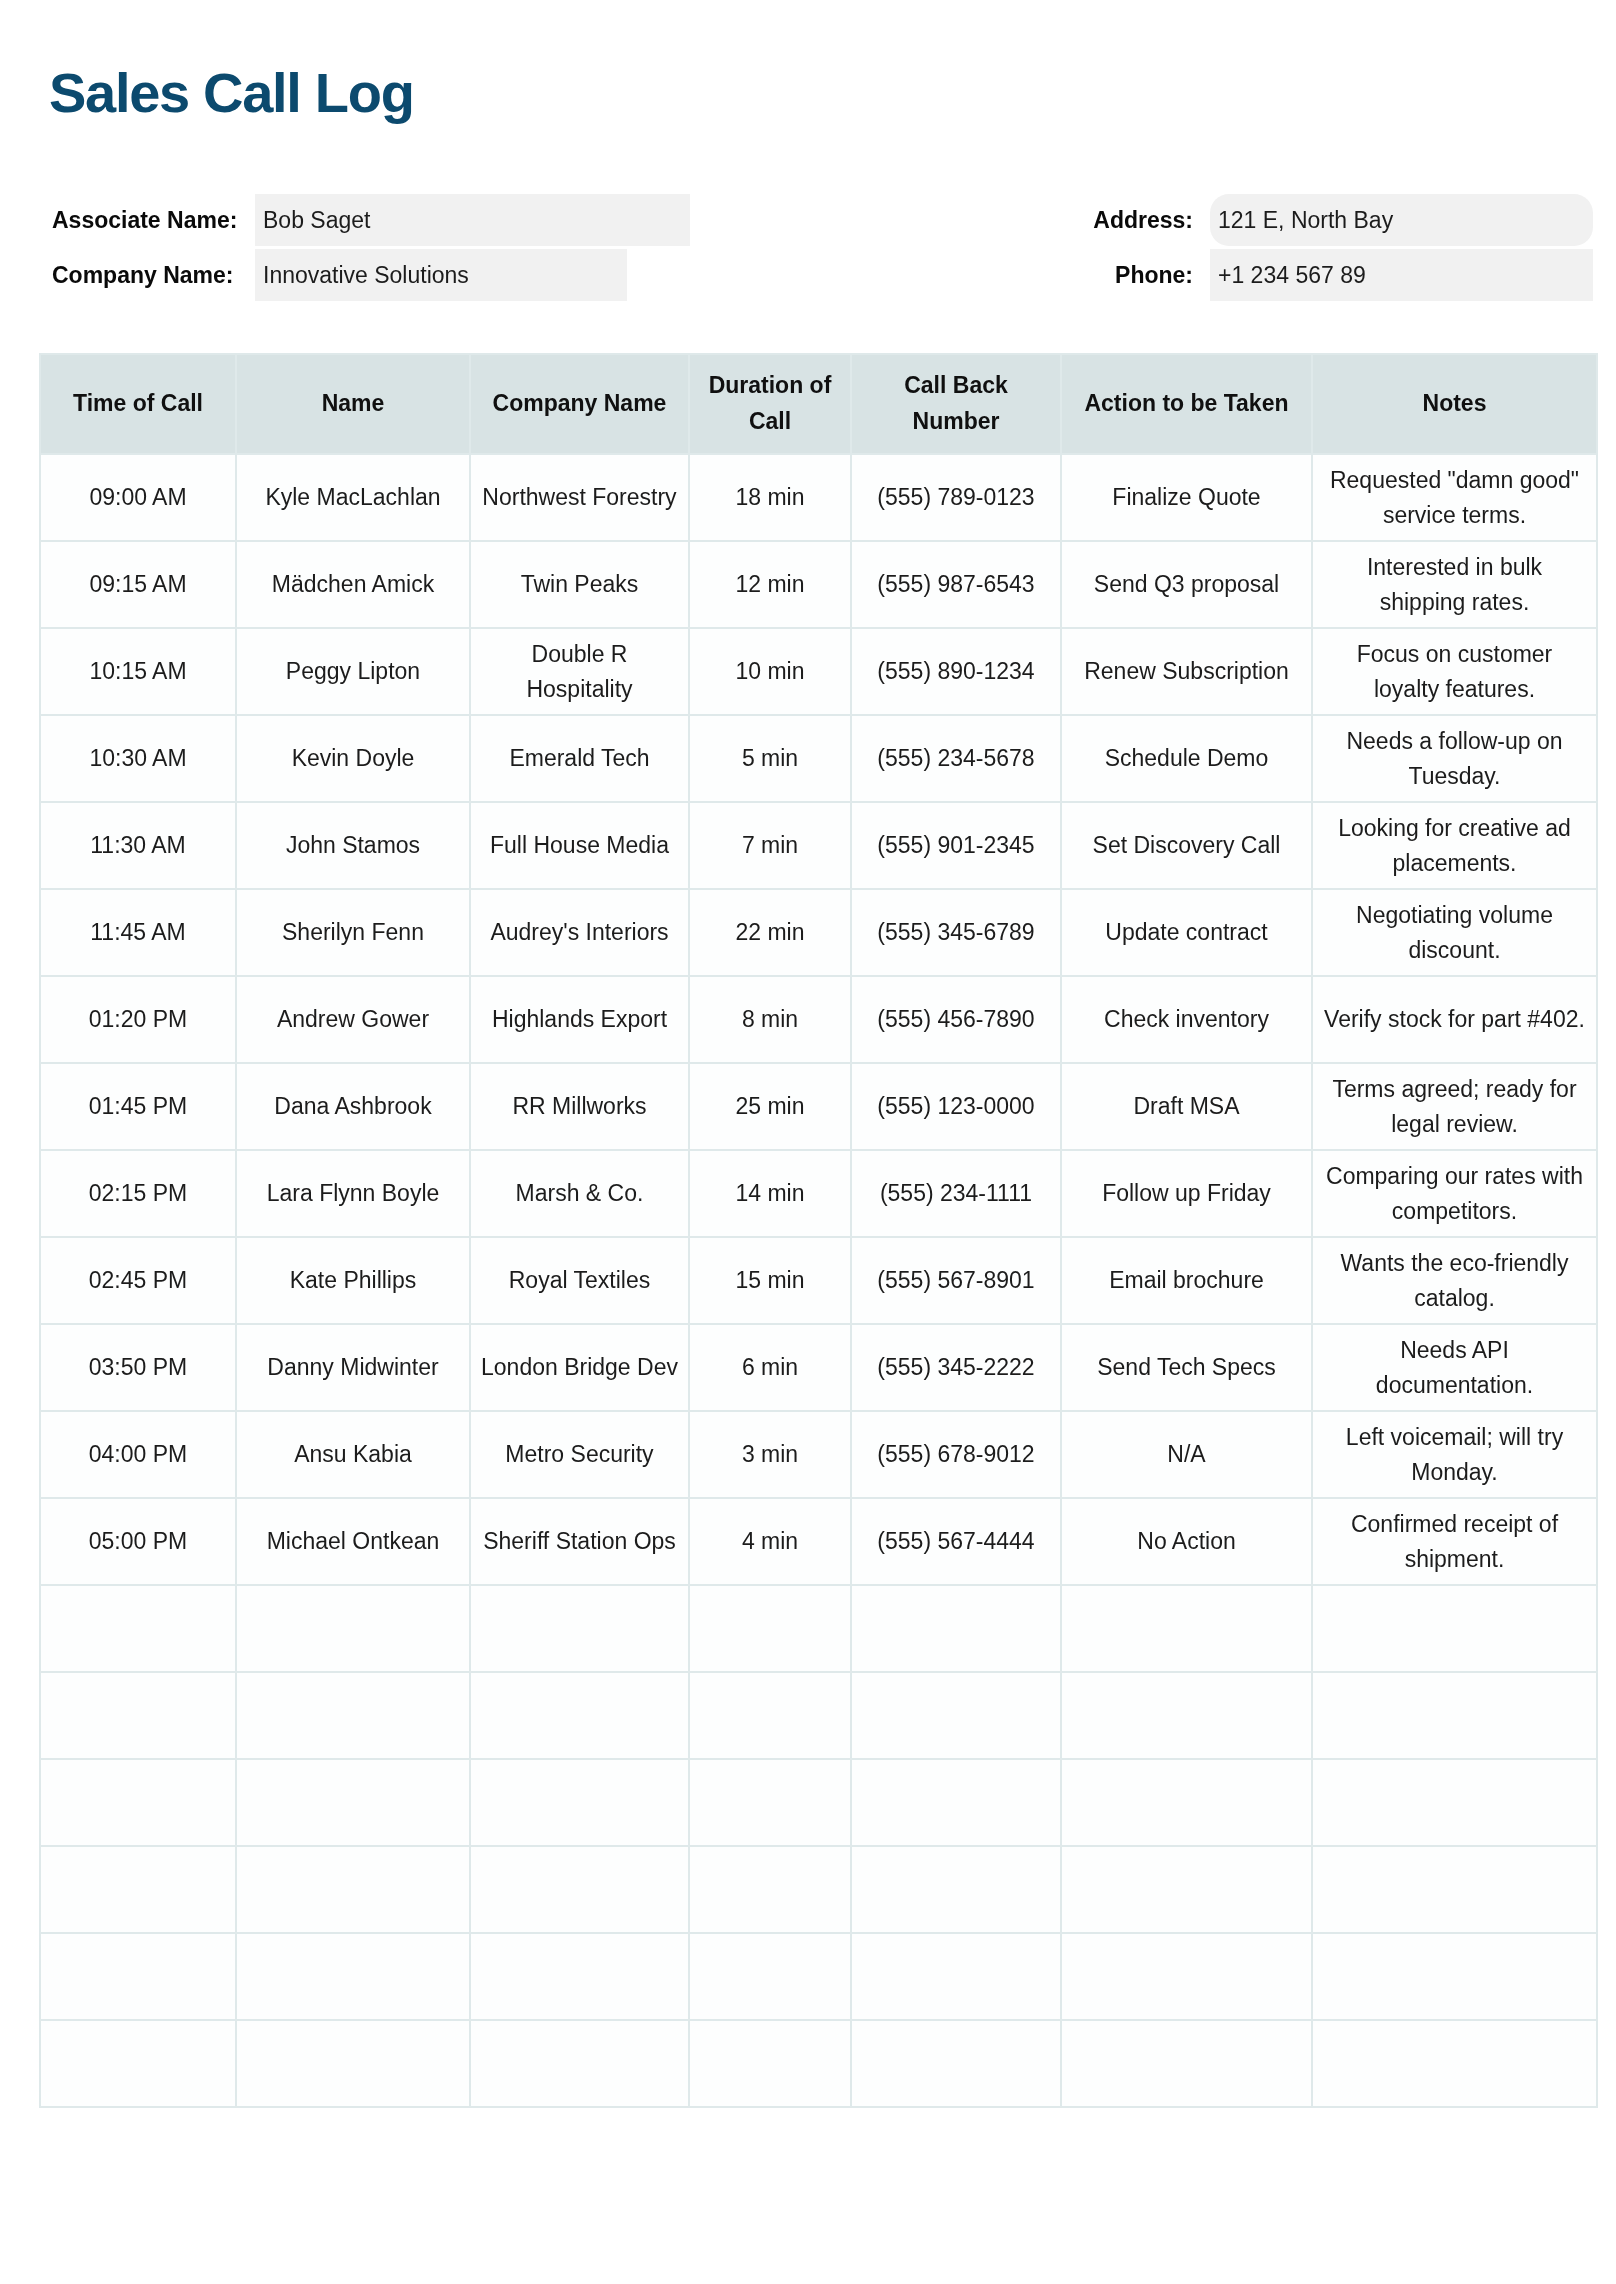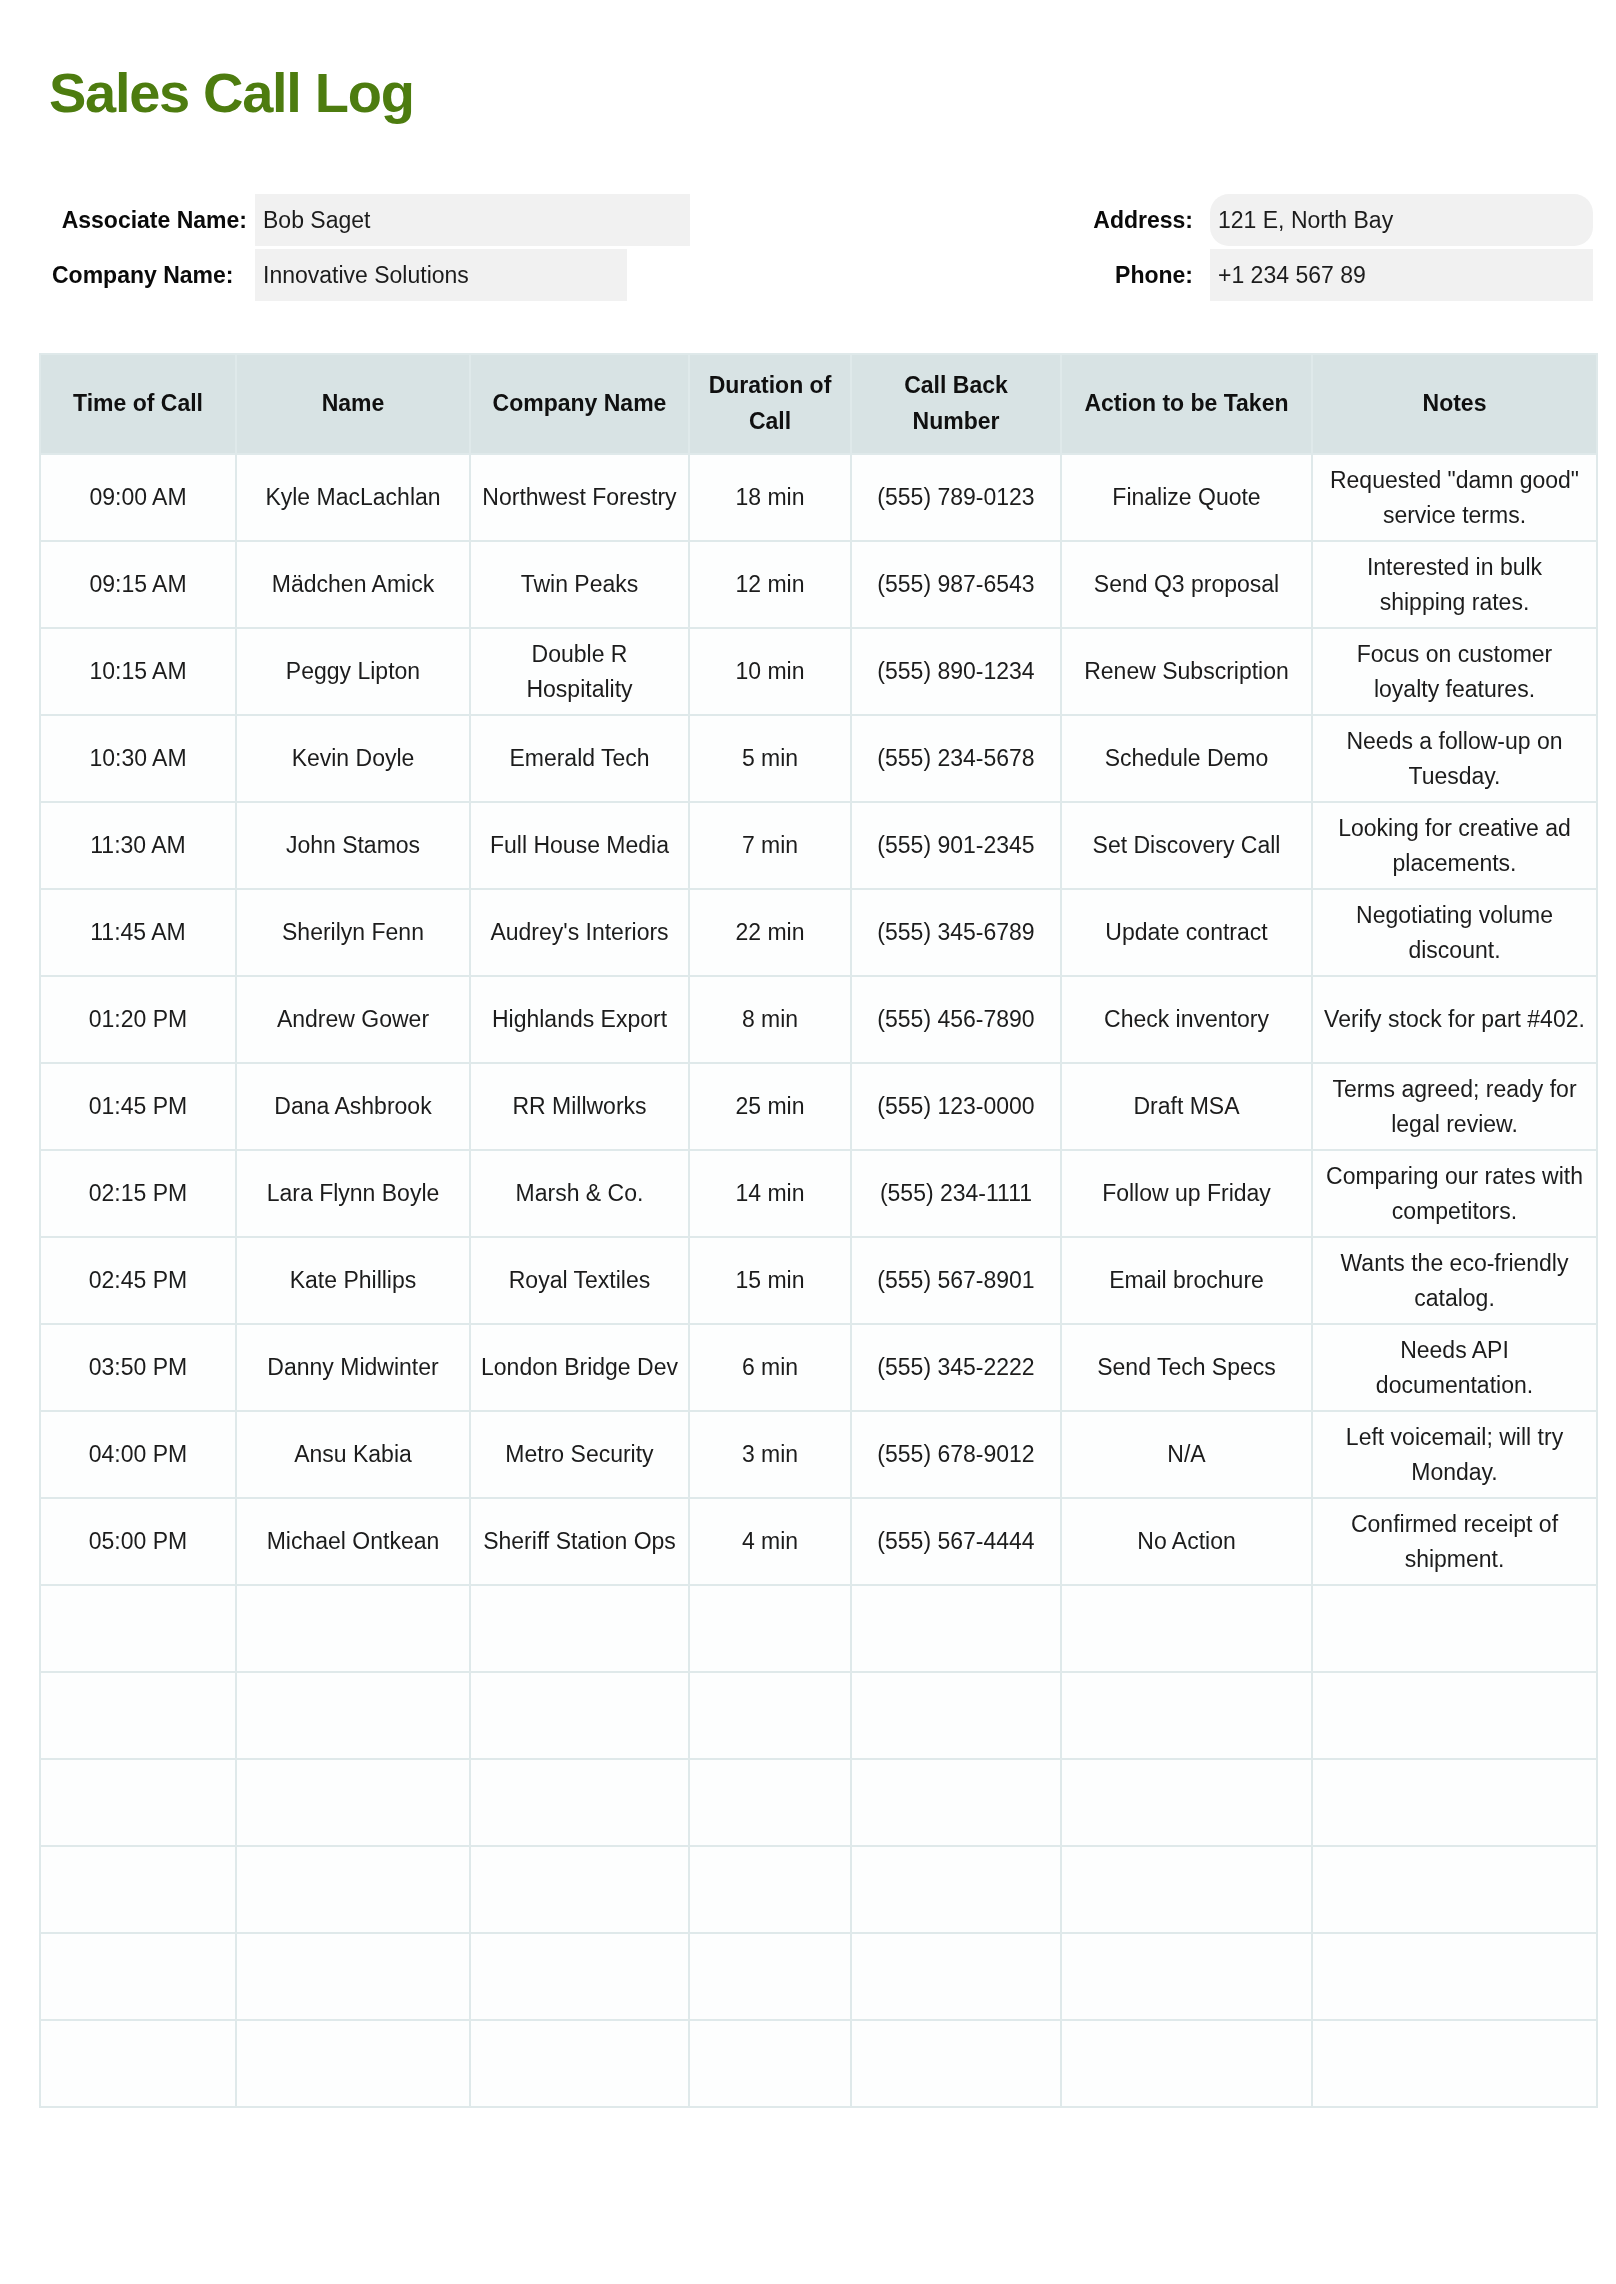--- a/index.html
+++ b/index.html
@@ -6,33 +6,33 @@
   .page {
     position:relative;
     width:1617px; height:2284px;
     background:#ffffff;
     font-family:"Liberation Sans", sans-serif;
     color:#141414;
     overflow:hidden;
   }
   .title {
     position:absolute; left:49px; top:60px;
-    font-size:56px; font-weight:800; letter-spacing:-1.3px; color:#4d7c0f;
+    font-size:56px; font-weight:800; letter-spacing:-1.3px; color:#0c4a6e;
   }
   
   .field-label {
     position:absolute; height:52px; line-height:52px;
     font-size:23px; font-weight:bold; color:#0a0a0a;
   }
   .field-box {
     position:absolute; height:52px; line-height:52px;
     background:#f1f1f1; font-size:23px; color:#1c1c1c;
     padding-left:8px; box-sizing:border-box; white-space:nowrap; overflow:hidden;
   }
-  .lab-assoc   { left:52px;  top:194px; width:195px; text-align:right; }
+  .lab-assoc   { left:52px;  top:194px; width:195px; text-align:left; }
   .box-assoc   { left:255px; top:194px; width:435px; }
   .lab-comp    { left:52px;  top:249px; width:195px; text-align:left; }
   .box-comp    { left:255px; top:249px; width:372px; }
   .lab-addr    { left:1003px; top:194px; width:190px; text-align:right; }
   .box-addr    { left:1210px; top:194px; width:383px;border-radius:19px; }
   .lab-phone   { left:1003px; top:249px; width:190px; text-align:right; }
   .box-phone   { left:1210px; top:249px; width:383px; }
 
   
   table.log {

